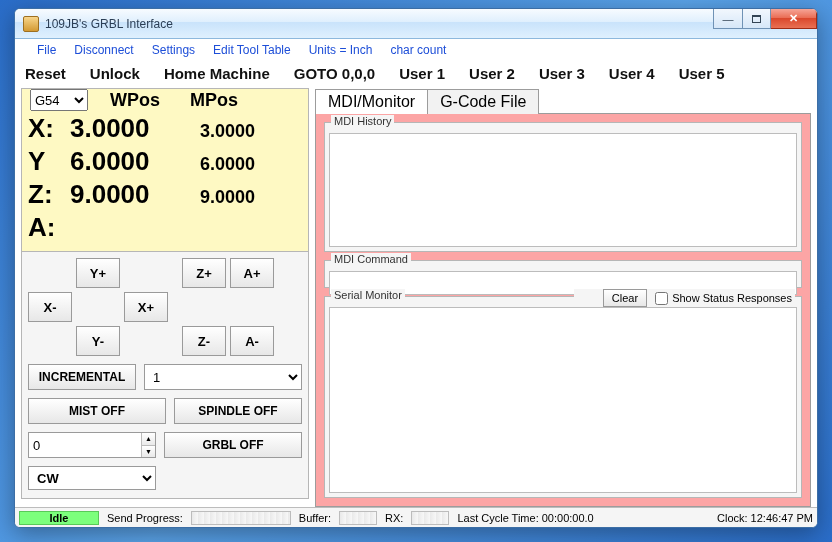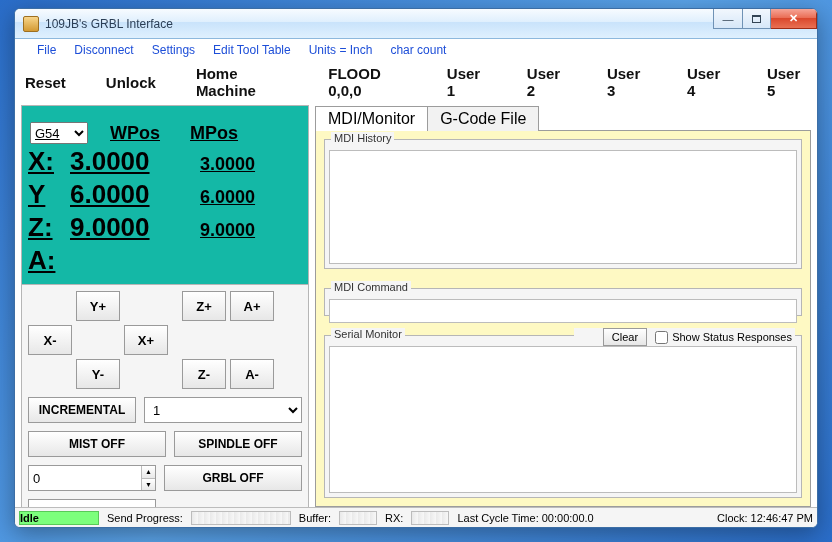--- a/index.html
+++ b/index.html
@@ -11,24 +11,24 @@
   .winbtns { display: flex; height: 100%; align-items: flex-start; }
   .winbtn { width: 30px; height: 20px; margin-top: 0; border: 1px solid #6f92b5; border-top: none; background: linear-gradient(#f2f7fd,#d6e7f8); display:flex;align-items:center;justify-content:center;font-family:Arial;font-size:11px;color:#345; cursor: default; }
   .winbtn.max { width: 28px; }
   .winbtn.close { width: 46px; background: linear-gradient(#f6a597,#ea6f57 45%,#d9452a 46%,#e97053); color:#fff; border-color:#9f2c16; border-top-right-radius: 4px; }
   .winbtn.min { border-top-left-radius: 0; }
   .winbtn + .winbtn { border-left: none; }
   .winbtn .sq { width:9px;height:8px;border:1px solid #345;border-top-width:2px; background:transparent;}
   .winbtn.close::before { content:"✕"; font-size:11px; font-weight:bold;}
   .menubar { height: 22px; display: flex; align-items: center; padding: 0 10px; gap: 18px; color: #1d4ed8; background:#fff;margin-left:12px;}
   .menubar span { cursor: default; }
-  .actionbar { display: flex; align-items: center; padding: 4px 10px 6px; gap: 40px; font-family: Arial, sans-serif; font-weight: bold; font-size: 15px; color:#111; }
+  .actionbar { display: flex; align-items: center; padding: 4px 10px 6px; gap: 24px; font-family: Arial, sans-serif; font-weight: bold; font-size: 15px; color:#111; }
   .main { flex: 1; display: flex; gap: 6px; padding: 0 6px 0 6px; min-height: 0; }
   .leftcol { width: 288px; display: flex; flex-direction: column; }
-  .dro { border: 1px solid #b6b6b6; background: #14b8a6; padding: 16px 6px 8px; text-decoration: underline; }
+  .dro { border: 1px solid #b6b6b6; background: #fef9c3; padding: 0 6px 8px; }
   .dro-top { display: flex; align-items: center; gap: 12px; padding-left: 2px; }
   .dro-top select { width: 58px; font-size: 13px; height: 22px; }
   .dro-top .wposlbl, .dro-top .mposlbl { font: bold 18px Arial; }
   .dro-top .wposlbl { margin-left: 10px; }
   .dro-top .mposlbl { margin-left: 18px; }
   .dro-row { display:flex; align-items: baseline; margin-top: 2px; }
   .axislbl { width: 42px; font: bold 26px Arial; }
   .wposval { width: 130px; font: bold 26px Arial; text-align:left; }
   .mposval { width: 90px; font: bold 18px Arial; text-align:left; }
   .jog { border: 1px solid #b6b6b6; border-top: none; background: #f5f5f5; padding: 6px 6px 8px; }
@@ -48,35 +48,35 @@
   .spinbox input { border:none; width: 100%; padding: 0 4px; font:13px Arial; outline:none;}
   .spinbox .spbtns{ width:16px; display:flex; flex-direction:column;}
   .spinbox .spbtns div{ flex:1; border-left:1px solid #bbb; display:flex;align-items:center;justify-content:center; font-size:7px; background:linear-gradient(#fff,#e9e9e9); cursor:pointer;}
   .spinbox .spbtns div+div{border-top:1px solid #bbb;}
   .dirsel { width: 128px; height:24px; border:1px solid #9a9a9a; background:#fff; font:bold 13px Arial; padding:0 4px;}
   .rightcol { flex: 1; display:flex; flex-direction:column; min-width:0; }
   .tabs { display:flex; }
   .tab { padding: 3px 12px; border:1px solid #9c9c9c; border-bottom:none; background:#f2f2f2; font-size:16px; cursor:pointer; position:relative; top:1px; }
   .tab.active { background:#fff; z-index:2; }
   .tab + .tab { margin-left:-1px; }
-  .tabbody { flex:1; border:1px solid #9c9c9c; background:#fef9c3; padding:8px; display:flex; flex-direction:column; gap:19px; min-height:0; }
+  .tabbody { flex:1; border:1px solid #9c9c9c; background:#fca5a5; padding:8px; display:flex; flex-direction:column; gap:8px; min-height:0; }
   .group { border:1px solid #b6b6b6; background:#f5f5f5; position:relative; }
   .group .glabel { position:absolute; top:-8px; left:6px; background:#f5f5f5; padding:0 3px; font-size:11px; color:#333; }
   .group.hist { height: 130px; }
   .group.hist .inner, .group.cmd .inner, .group.serial .inner { background:#fff; border:1px solid #bcbcbc; position:absolute; left:4px; right:4px; }
   .group.hist .inner { top:10px; bottom:4px; }
   .group.cmd { height: 28px; text-align: center; }
   .group.cmd .inner { top: 10px; height: 24px; }
   .group.serial { flex:1; min-height: 0; }
   .group.serial .topline { position:absolute; top:-8px; right:6px; display:flex; align-items:center; gap:8px; background:#f5f5f5; padding:0 3px; font-size:11px;}
   .smallbtn { height:18px; font-size:11px; padding:0 8px; border:1px solid #9a9a9a; background:linear-gradient(#fff,#e7e7e7); cursor:pointer;margin-left:26px;}
   .group.serial .inner { top:10px; bottom:4px; overflow:auto;}
   .group.serial .inner::-webkit-scrollbar{width:16px;} .group.serial .inner::-webkit-scrollbar-track{background:#f0f0f0;border-left:1px solid #ccc;} .group.serial .inner::-webkit-scrollbar-thumb{background:#cfcfcf;border:1px solid #aaa;}
   .statusbar { height: 20px; border-top: 1px solid #bcbcbc; background:#f5f5f5; display:flex; align-items:center; font-size:11px; padding: 0 4px; gap: 8px; }
-  .status-idle { width: 80px; text-align:left; background:#7cff7c; border:1px solid #58c958; font-weight:bold; }
+  .status-idle { width: 80px; text-align:center; background:#7cff7c; border:1px solid #58c958; font-weight:bold; }
   .progresslbl{}
   .pbar { height:14px; border:1px solid #bcbcbc; background: repeating-linear-gradient(90deg,#e9e9e9 0,#f7f7f7 6px); }
   .pbar.big{ width:100px;} .pbar.small{width:38px;}
   .chk { display:inline-flex; align-items:center; gap:4px; font-size:11px; }
   .chk input { width:13px;height:13px; }
   select { appearance: auto; }
 </style>
 </head>
 <body>
 
@@ -99,21 +99,21 @@
     <span>Settings</span>
     <span>Edit Tool Table</span>
     <span>Units = Inch</span>
     <span>char count</span>
   </div>
 
   <div class="actionbar">
     <span>Reset</span>
     <span>Unlock</span>
     <span>Home Machine</span>
-    <span>FLOOD 0,0,0</span>
+    <span>GOTO 0,0,0</span>
     <span>User 1</span>
     <span>User 2</span>
     <span>User 3</span>
     <span>User 4</span>
     <span>User 5</span>
   </div>
 
   <div class="main">
     <div class="leftcol">
       <div class="dro">

